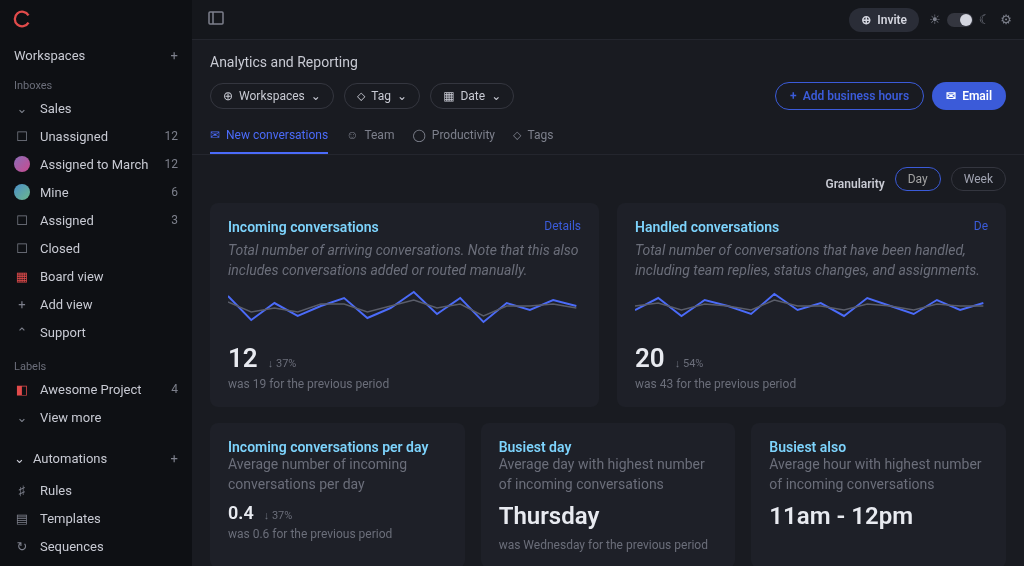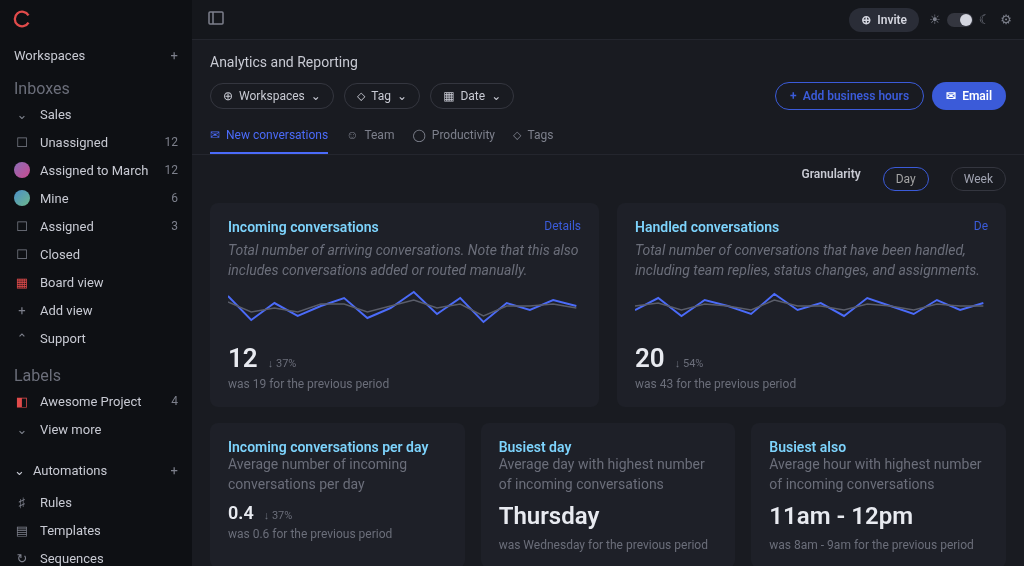--- a/index.html
+++ b/index.html
@@ -11,21 +11,21 @@
       width: 1024px;
       height: 566px;
       overflow: hidden;
       display: flex;
     }
     
     .sidebar { width: 192px; background: #0e1014; height: 100%; overflow-y: auto; flex-shrink: 0; }
     .sidebar-top { display: flex; align-items: center; padding: 8px 12px; }
     .logo { width: 22px; height: 22px; color: #e14b4b; }
     .sidebar-section-header { display: flex; align-items: center; justify-content: space-between; padding: 10px 14px; color: #c8cad3; font-size: 13px; }
-    .sidebar-label { padding: 6px 14px 2px; color: #6b6e7a; font-size: 16px; }
+    .sidebar-label { padding: 6px 14px 2px; color: #6b6e7a; font-size: 11px; }
     .sidebar-item { display: flex; align-items: center; padding: 6px 14px; color: #c8cad3; cursor: pointer; gap: 10px; }
     .sidebar-item .icon { width: 16px; height: 16px; display: inline-flex; align-items: center; justify-content: center; color: #7d808c; flex-shrink: 0; }
     .sidebar-item .item-label { flex: 1; }
     .sidebar-item .count { color: #7d808c; font-size: 12px; }
     .avatar { width: 16px; height: 16px; border-radius: 50%; background: linear-gradient(135deg,#8b6db8,#c94b8f); flex-shrink:0; }
     .avatar.a2 { background: linear-gradient(135deg,#4b8fc9,#6db88b); }
     .plus-icon { color: #7d808c; cursor: pointer; }
 
     
     .main { flex: 1; display: flex; flex-direction: column; background: #191b21; }
@@ -46,21 +46,21 @@
     .pill { display: inline-flex; align-items: center; gap: 6px; padding: 5px 12px; border: 1px solid #34363f; border-radius: 16px; color: #c8cad3; font-size: 12px; cursor: pointer; }
     .filter-right { display: flex; gap: 8px; }
     .add-hours-btn { display: inline-flex; align-items: center; gap: 6px; padding: 6px 14px; border: 1px solid #3b5bd9; border-radius: 16px; color: #3b5bd9; font-size: 12px; font-weight: 600; cursor: pointer; }
     .email-btn { display: inline-flex; align-items: center; gap: 6px; padding: 6px 14px; background: #3b5bd9; border-radius: 16px; color: #fff; font-size: 12px; font-weight: 600; cursor: pointer; }
 
     .tabs { display: flex; gap: 18px; padding: 0 18px 0px; border-bottom: 1px solid #24262e; }
     .tab { display: inline-flex; align-items: center; gap: 6px; padding: 6px 0 10px; color: #7d808c; font-size: 12px; cursor: pointer; border-bottom: 2px solid transparent; }
     .tab.active { color: #4b6bf9; border-bottom-color: #4b6bf9; }
 
     .content { padding: 12px 18px; overflow-y: auto; flex: 1; }
-    .granularity-row { display: flex; justify-content: flex-end; align-items: flex-start; gap: 22px; margin-bottom: 12px; }
+    .granularity-row { display: flex; justify-content: flex-end; align-items: flex-end; gap: 10px; margin-bottom: 12px; }
     .gran-label { color: #c8cad3; font-size: 12px; font-weight: 600; }
     .gran-pill { padding: 4px 12px; border: 1px solid #34363f; border-radius: 14px; font-size: 12px; cursor: pointer; }
     .gran-pill.active { border-color: #3b5bd9; color: #a3a3a3; }
 
     .card-row { display: grid; grid-template-columns: 1fr 1fr; gap: 18px; margin-bottom: 16px; }
     .card { background: #1e2028; border-radius: 8px; padding: 16px 18px; }
     .card-head { display: flex; justify-content: space-between; align-items: flex-start; margin-bottom: 6px; }
     .card-title { color: #7dd3fc; font-size: 14px; font-weight: 600; }
     .details-link { color: #3b5bd9; font-size: 12px; cursor: pointer; }
     .card-desc { color: #6b6e7a; font-size: 14px; font-style: italic; margin-bottom: 8px; line-height: 1.4; }
@@ -299,17 +299,16 @@
       <div class="card">
         <div class="card-title">Busiest day</div>
         <div class="card-desc">Average day with highest number of incoming conversations</div>
         <div class="big-val">Thursday</div>
         <div class="metric-prev">was Wednesday for the previous period</div>
       </div>
       <div class="card">
         <div class="card-title">Busiest also</div>
         <div class="card-desc">Average hour with highest number of incoming conversations</div>
         <div class="big-val">11am - 12pm</div>
-        <div class="metric-prev">was 8am - 9am for the previous period</div>
       </div>
     </div>
   </div>
 </div>
 
 </body></html>

